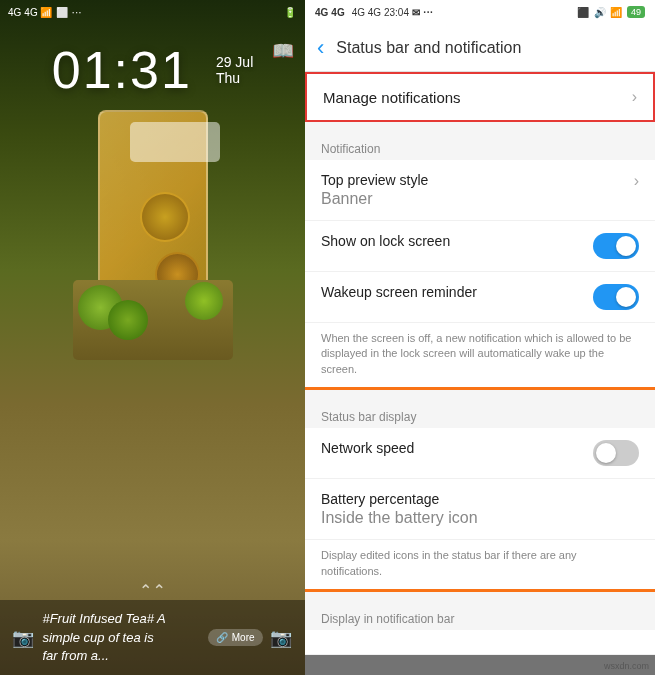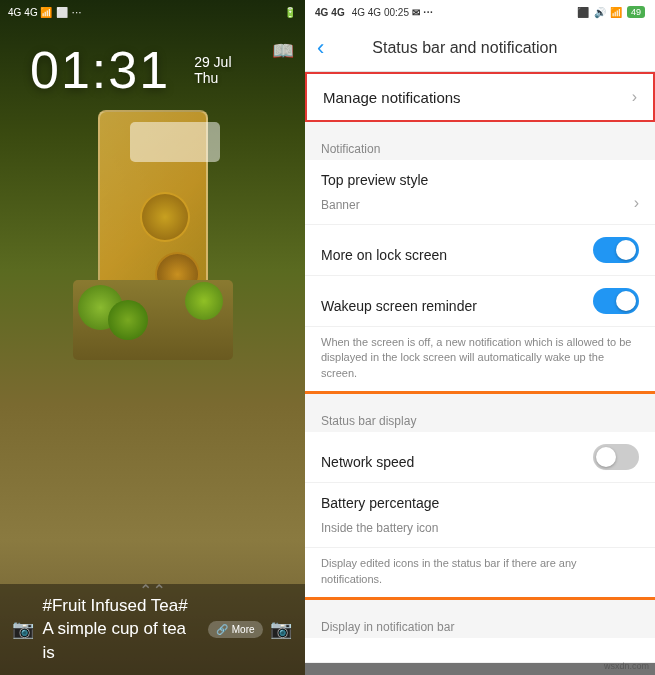--- a/index.html
+++ b/index.html
@@ -131,21 +131,21 @@
     }
 
     
     .clock-area {
       position: absolute;
       top: 40px;
       left: 0;
       right: 0;
       display: flex;
       align-items: center;
-      justify-content: flex-start;
+      justify-content: center;
       padding: 0 30px;
     }
     .clock-time {
       color: white;
       font-size: 52px;
       font-weight: 200;
       letter-spacing: 2px;
       text-shadow: 0 2px 8px rgba(0,0,0,0.4);
     }
     .clock-date {
@@ -178,22 +178,23 @@
       align-items: center;
       gap: 8px;
     }
     .notif-icon-left {
       color: white;
       font-size: 18px;
     }
     .notif-text {
       flex: 1;
       color: white;
-      font-size: 17px;
+      font-size: 13px;
       line-height: 1.4;
+      font-style: italic;
     }
     .more-btn {
       background: rgba(255,255,255,0.25);
       color: white;
       font-size: 10px;
       padding: 3px 8px;
       border-radius: 10px;
       display: flex;
       align-items: center;
       gap: 3px;
@@ -267,21 +268,20 @@
     .back-arrow {
       color: #2196F3;
       font-size: 22px;
       margin-right: 12px;
       cursor: pointer;
     }
     .header-title {
       font-size: 16px;
       font-weight: 500;
       color: #333;
-      margin-left: 36px;
     }
 
     
     .settings-content {
       flex: 1;
       overflow-y: auto;
       background: #737373;
     }
 
     
@@ -311,37 +311,37 @@
       color: #888;
       padding: 12px 16px 4px;
       background: #f5f5f5;
     }
 
     
     .settings-row {
       background: white;
       padding: 12px 16px;
       display: flex;
-      align-items: flex-end;
+      align-items: flex-start;
       justify-content: space-between;
       border-bottom: 1px solid #f0f0f0;
       cursor: pointer;
     }
     .settings-row-left {
       flex: 1;
     }
     .row-title {
       font-size: 14px;
       color: #222;
       font-weight: 400;
     }
     .row-subtitle {
-      font-size: 12px;
+      font-size: 16px;
       color: #888;
-      margin-top: 10px;
+      margin-top: 2px;
     }
     .row-description {
       font-size: 11px;
       color: #888;
       line-height: 1.4;
       padding: 8px 16px 10px;
       background: white;
       border-bottom: 3px solid #f97316;
     }
 
@@ -427,37 +427,38 @@
     </div>
   </div>
 
   <div class="chevron-up">⌃⌃</div>
 
   <div class="lock-bottom">
     <div class="lock-notification">
       <div class="notif-icon-left">📷</div>
       <div class="notif-text">
         <div>#Fruit Infused Tea# A simple cup of tea is</div>
+        <div>far from a...</div>
       </div>
       <div class="more-btn">
         <span>🔗</span>
         <span>More</span>
       </div>
       <div class="camera-icon-lock">📷</div>
     </div>
   </div>
 </div>
 
 <div class="right-panel">
 
   <div class="right-status-bar">
     <div class="right-status-left">
       <span>4G</span>
       <span>4G</span>
-      <span style="font-weight:400; margin-left:4px;">4G 4G 00:25</span>
+      <span style="font-weight:400; margin-left:4px;">4G 4G 23:04</span>
       <span>✉</span>
       <span>···</span>
     </div>
     <div class="right-status-right">
       <span>⬛</span>
       <span>🔊</span>
       <span>📶</span>
       <span class="battery-icon">49</span>
     </div>
   </div>
@@ -481,21 +482,21 @@
     <div class="settings-row">
       <div class="settings-row-left">
         <div class="row-title">Top preview style</div>
         <div class="row-subtitle">Banner</div>
       </div>
       <span class="chevron-right">›</span>
     </div>
 
     <div class="settings-row">
       <div class="settings-row-left">
-        <div class="row-title">More on lock screen</div>
+        <div class="row-title">Show on lock screen</div>
       </div>
       <div class="toggle on">
         <div class="toggle-knob"></div>
       </div>
     </div>
 
     <div class="settings-row">
       <div class="settings-row-left">
         <div class="row-title">Wakeup screen reminder</div>
       </div>

